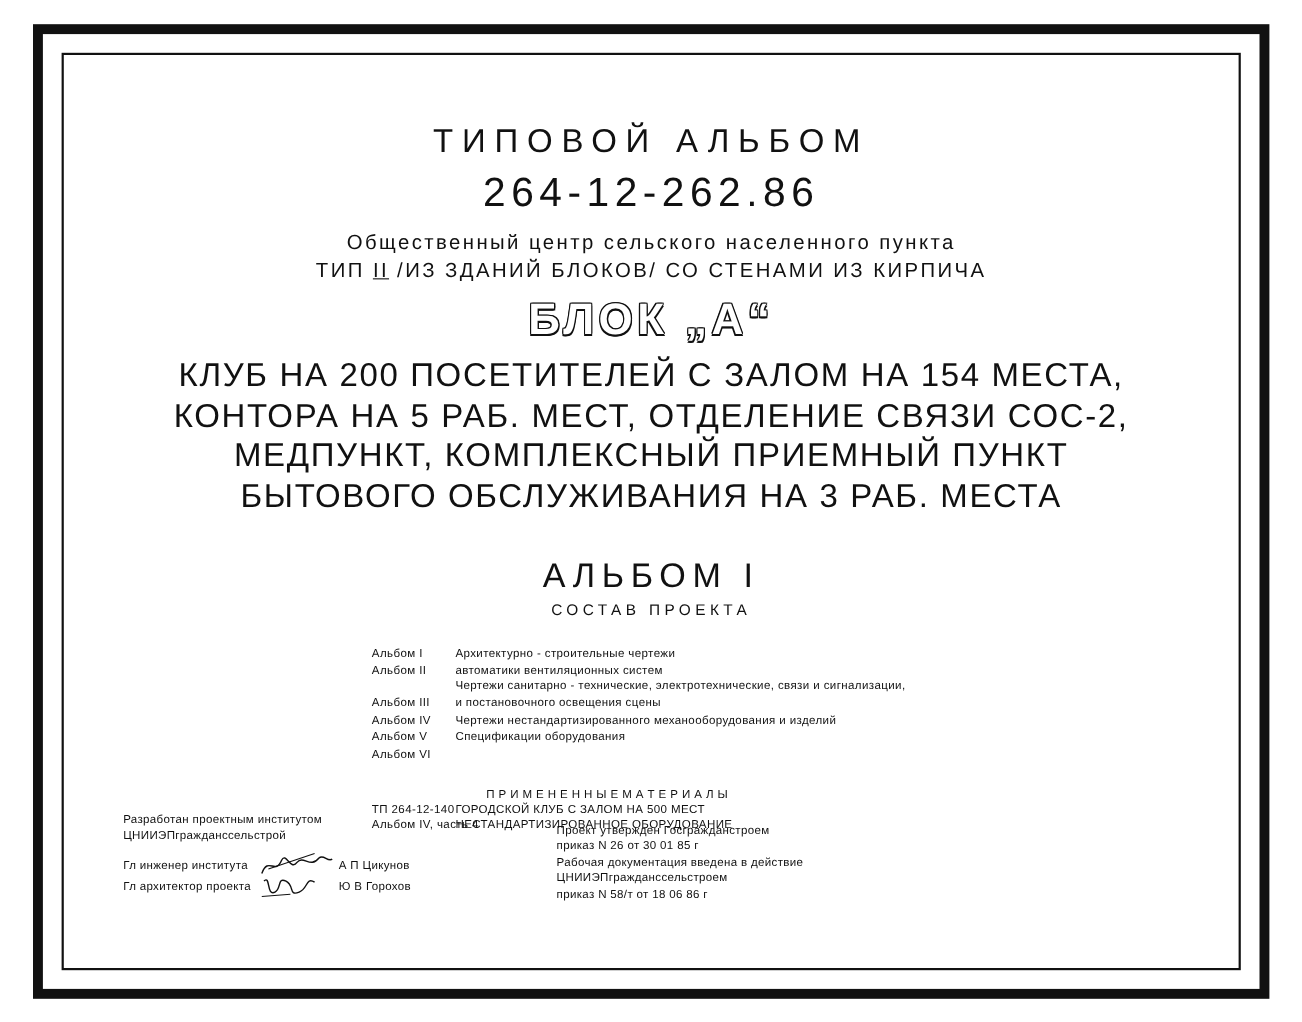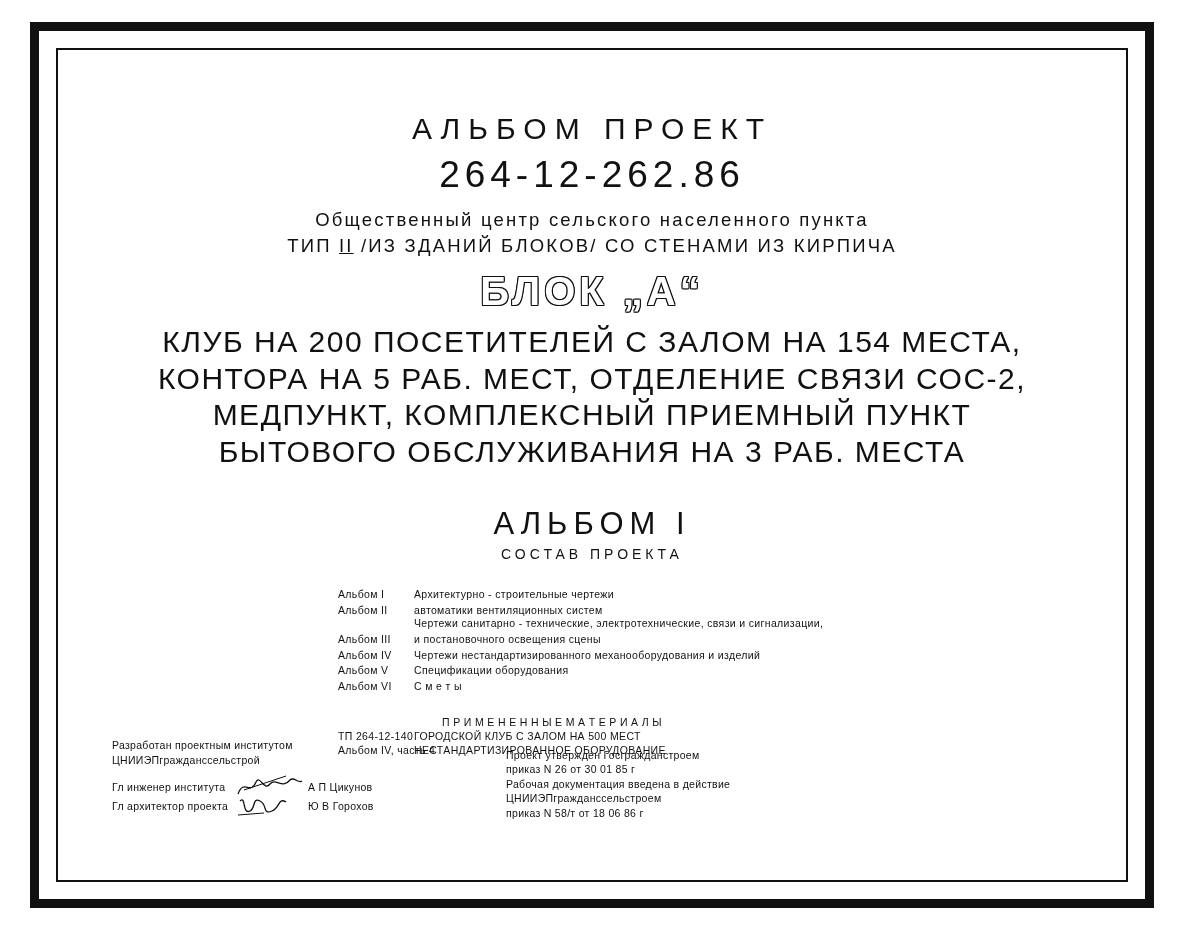--- a/index.html
+++ b/index.html
@@ -214,21 +214,21 @@
 <body>
 
 <div class="sheet">
 
   <div class="frame-outer"></div>
   <div class="frame-inner"></div>
 
   <div class="content">
 
     <div class="titles">
-      <div class="t-line1">АЛЬБОМ  ПРОЕКТ</div>
+      <div class="t-line1">ТИПОВОЙ  АЛЬБОМ</div>
       <div class="t-line2">264-12-262.86</div>
       <div class="t-line3">Общественный  центр  сельского  населенного  пункта</div>
       <div class="t-line4">
         <span>ТИП </span><span class="u">II</span><span> /ИЗ  ЗДАНИЙ БЛОКОВ/  СО  СТЕНАМИ  ИЗ  КИРПИЧА</span>
       </div>
 
       <div class="blok">БЛОК „А“</div>
 
       <div class="desc">
         <div>КЛУБ НА 200 ПОСЕТИТЕЛЕЙ С ЗАЛОМ НА 154 МЕСТА,</div>
@@ -274,23 +274,20 @@
 
       <div class="toc-row">
         <div class="toc-label">Альбом V</div>
         <div class="toc-text">
           <span class="cont">Спецификации  оборудования</span>
         </div>
       </div>
 
       <div class="toc-row">
         <div class="toc-label">Альбом VI</div>
-        <div class="toc-text">
-          <span class="cont">С м е т ы</span>
-        </div>
       </div>
 
 
     </div>
 
     <div class="extra">
       <div class="extra-center">П Р И М Е Н Е Н Н Ы Е    М А Т Е Р И А Л Ы</div>
       <div class="extra-row">
         <div class="extra-label">ТП 264-12-140</div>
         <div class="extra-text">ГОРОДСКОЙ  КЛУБ  С  ЗАЛОМ  НА  500 МЕСТ</div>

